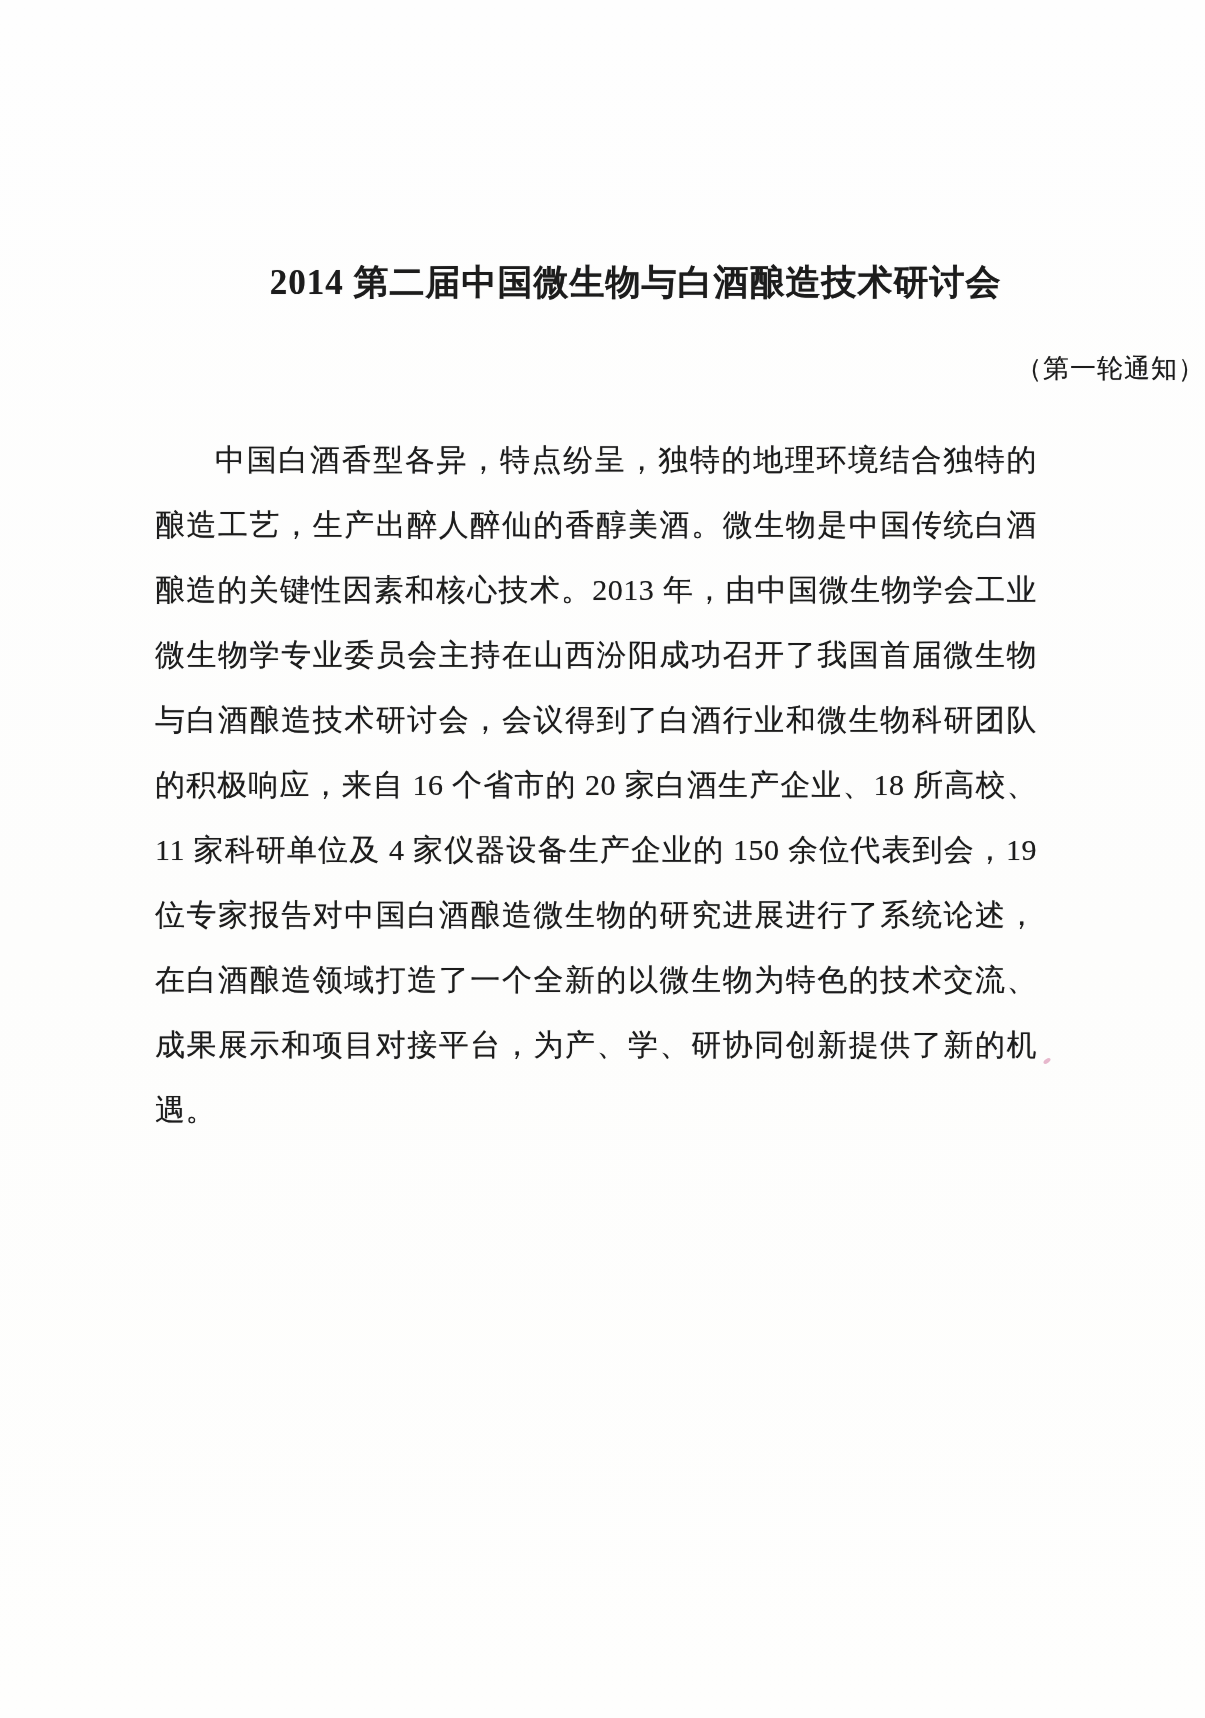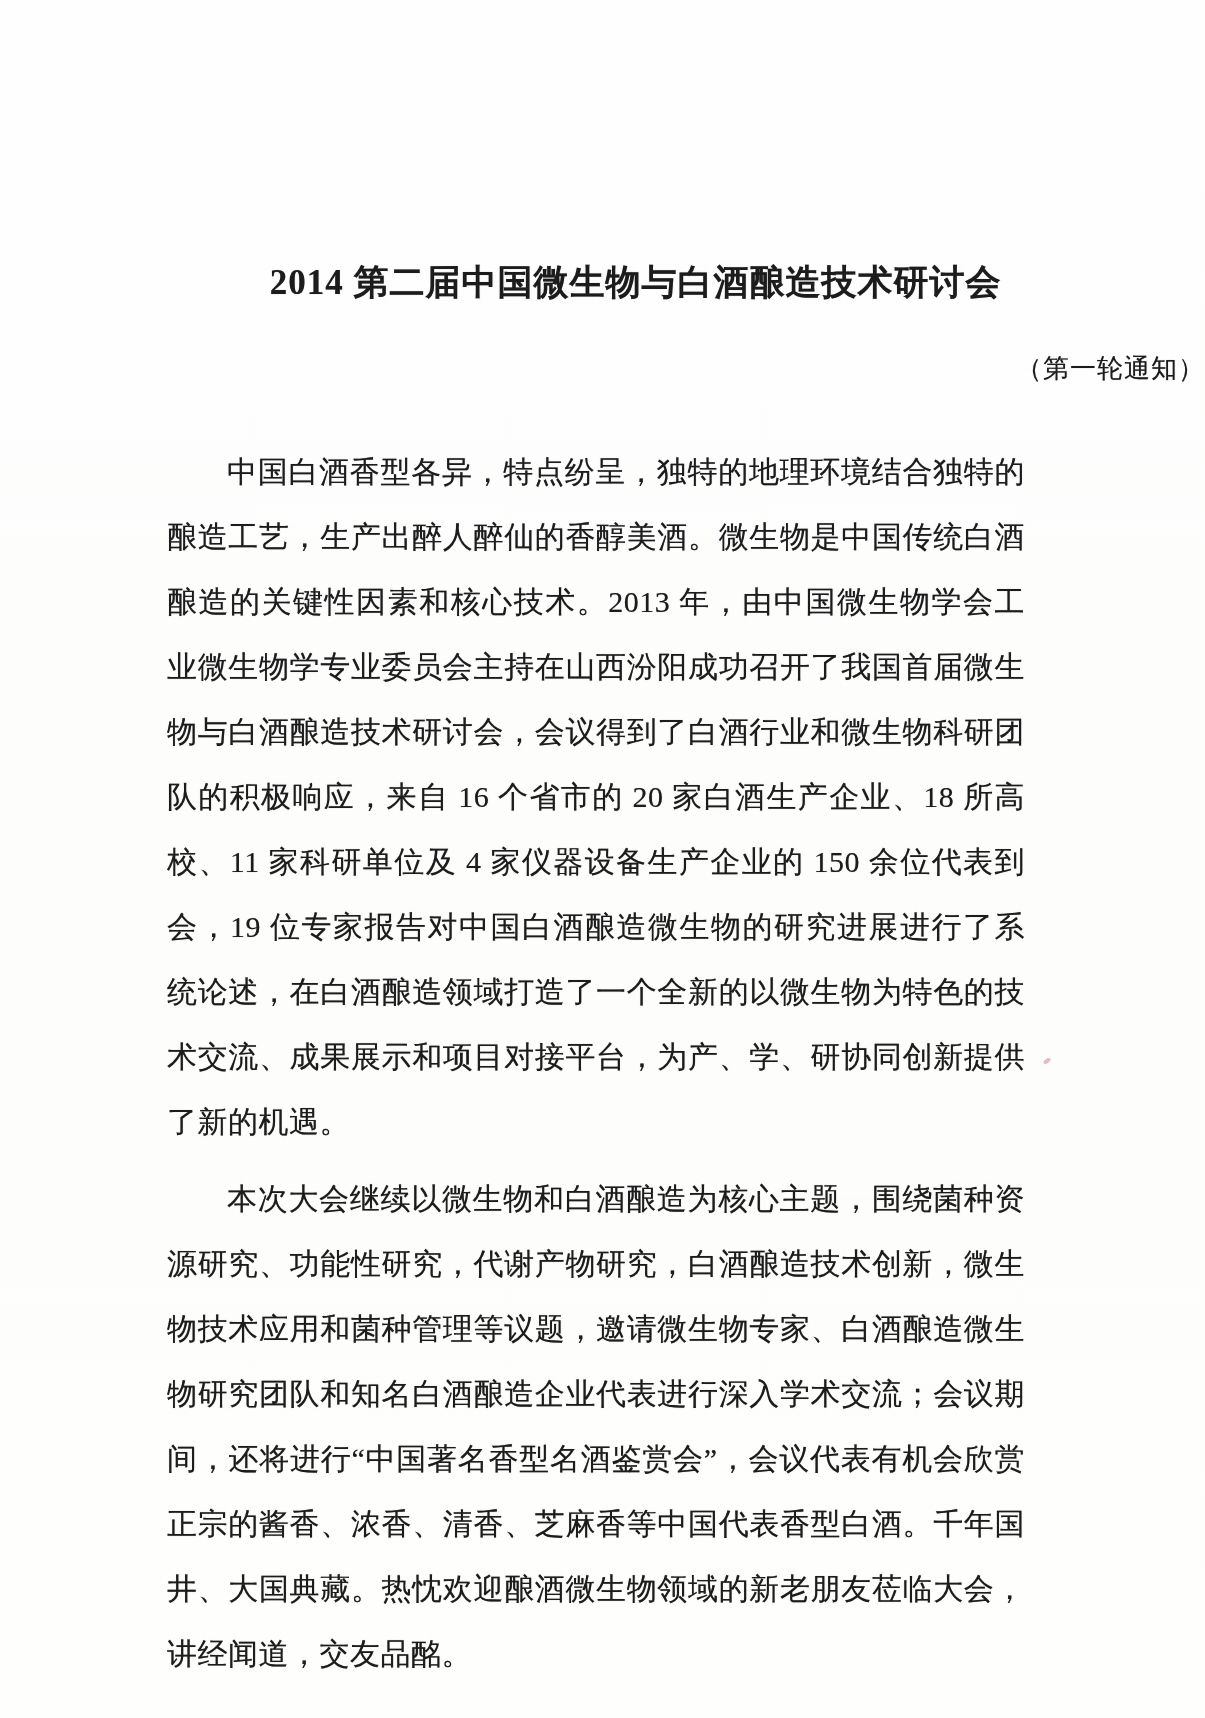--- a/index.html
+++ b/index.html
@@ -51,21 +51,21 @@
     width: 882px;
     font-size: 30px;
     line-height: 65px;         
     letter-spacing: 0.5px;
     text-align: justify;
     text-justify: inter-ideograph;
   }
 
   .para {
     text-indent: 2em;
-    margin: 12px;
+    margin: 0;
   }
 
   
   .speck {
     position: absolute;
     left: 1043px;
     top: 1059px;
     width: 8px;
     height: 4px;
     background: rgba(214, 128, 166, 0.55);
@@ -77,18 +77,17 @@
 <body>
 
 <div class="page">
 
   <h1 class="doc-title">2014 第二届中国微生物与白酒酿造技术研讨会</h1>
 
   <div class="doc-subtitle">（第一轮通知）</div>
 
   <div class="doc-body">
     <p class="para">中国白酒香型各异，特点纷呈，独特的地理环境结合独特的酿造工艺，生产出醉人醉仙的香醇美酒。微生物是中国传统白酒酿造的关键性因素和核心技术。2013 年，由中国微生物学会工业微生物学专业委员会主持在山西汾阳成功召开了我国首届微生物与白酒酿造技术研讨会，会议得到了白酒行业和微生物科研团队的积极响应，来自 16 个省市的 20 家白酒生产企业、18 所高校、11 家科研单位及 4 家仪器设备生产企业的 150 余位代表到会，19 位专家报告对中国白酒酿造微生物的研究进展进行了系统论述，在白酒酿造领域打造了一个全新的以微生物为特色的技术交流、成果展示和项目对接平台，为产、学、研协同创新提供了新的机遇。</p>
-    <p class="para">本次大会继续以微生物和白酒酿造为核心主题，围绕菌种资源研究、功能性研究，代谢产物研究，白酒酿造技术创新，微生物技术应用和菌种管理等议题，邀请微生物专家、白酒酿造微生物研究团队和知名白酒酿造企业代表进行深入学术交流；会议期间，还将进行“中国著名香型名酒鉴赏会”，会议代表有机会欣赏正宗的酱香、浓香、清香、芝麻香等中国代表香型白酒。千年国井、大国典藏。热忱欢迎酿酒微生物领域的新老朋友莅临大会，讲经闻道，交友品酩。</p>
   </div>
 
   <span class="speck"></span>
 
 </div>
 
 </body></html>

